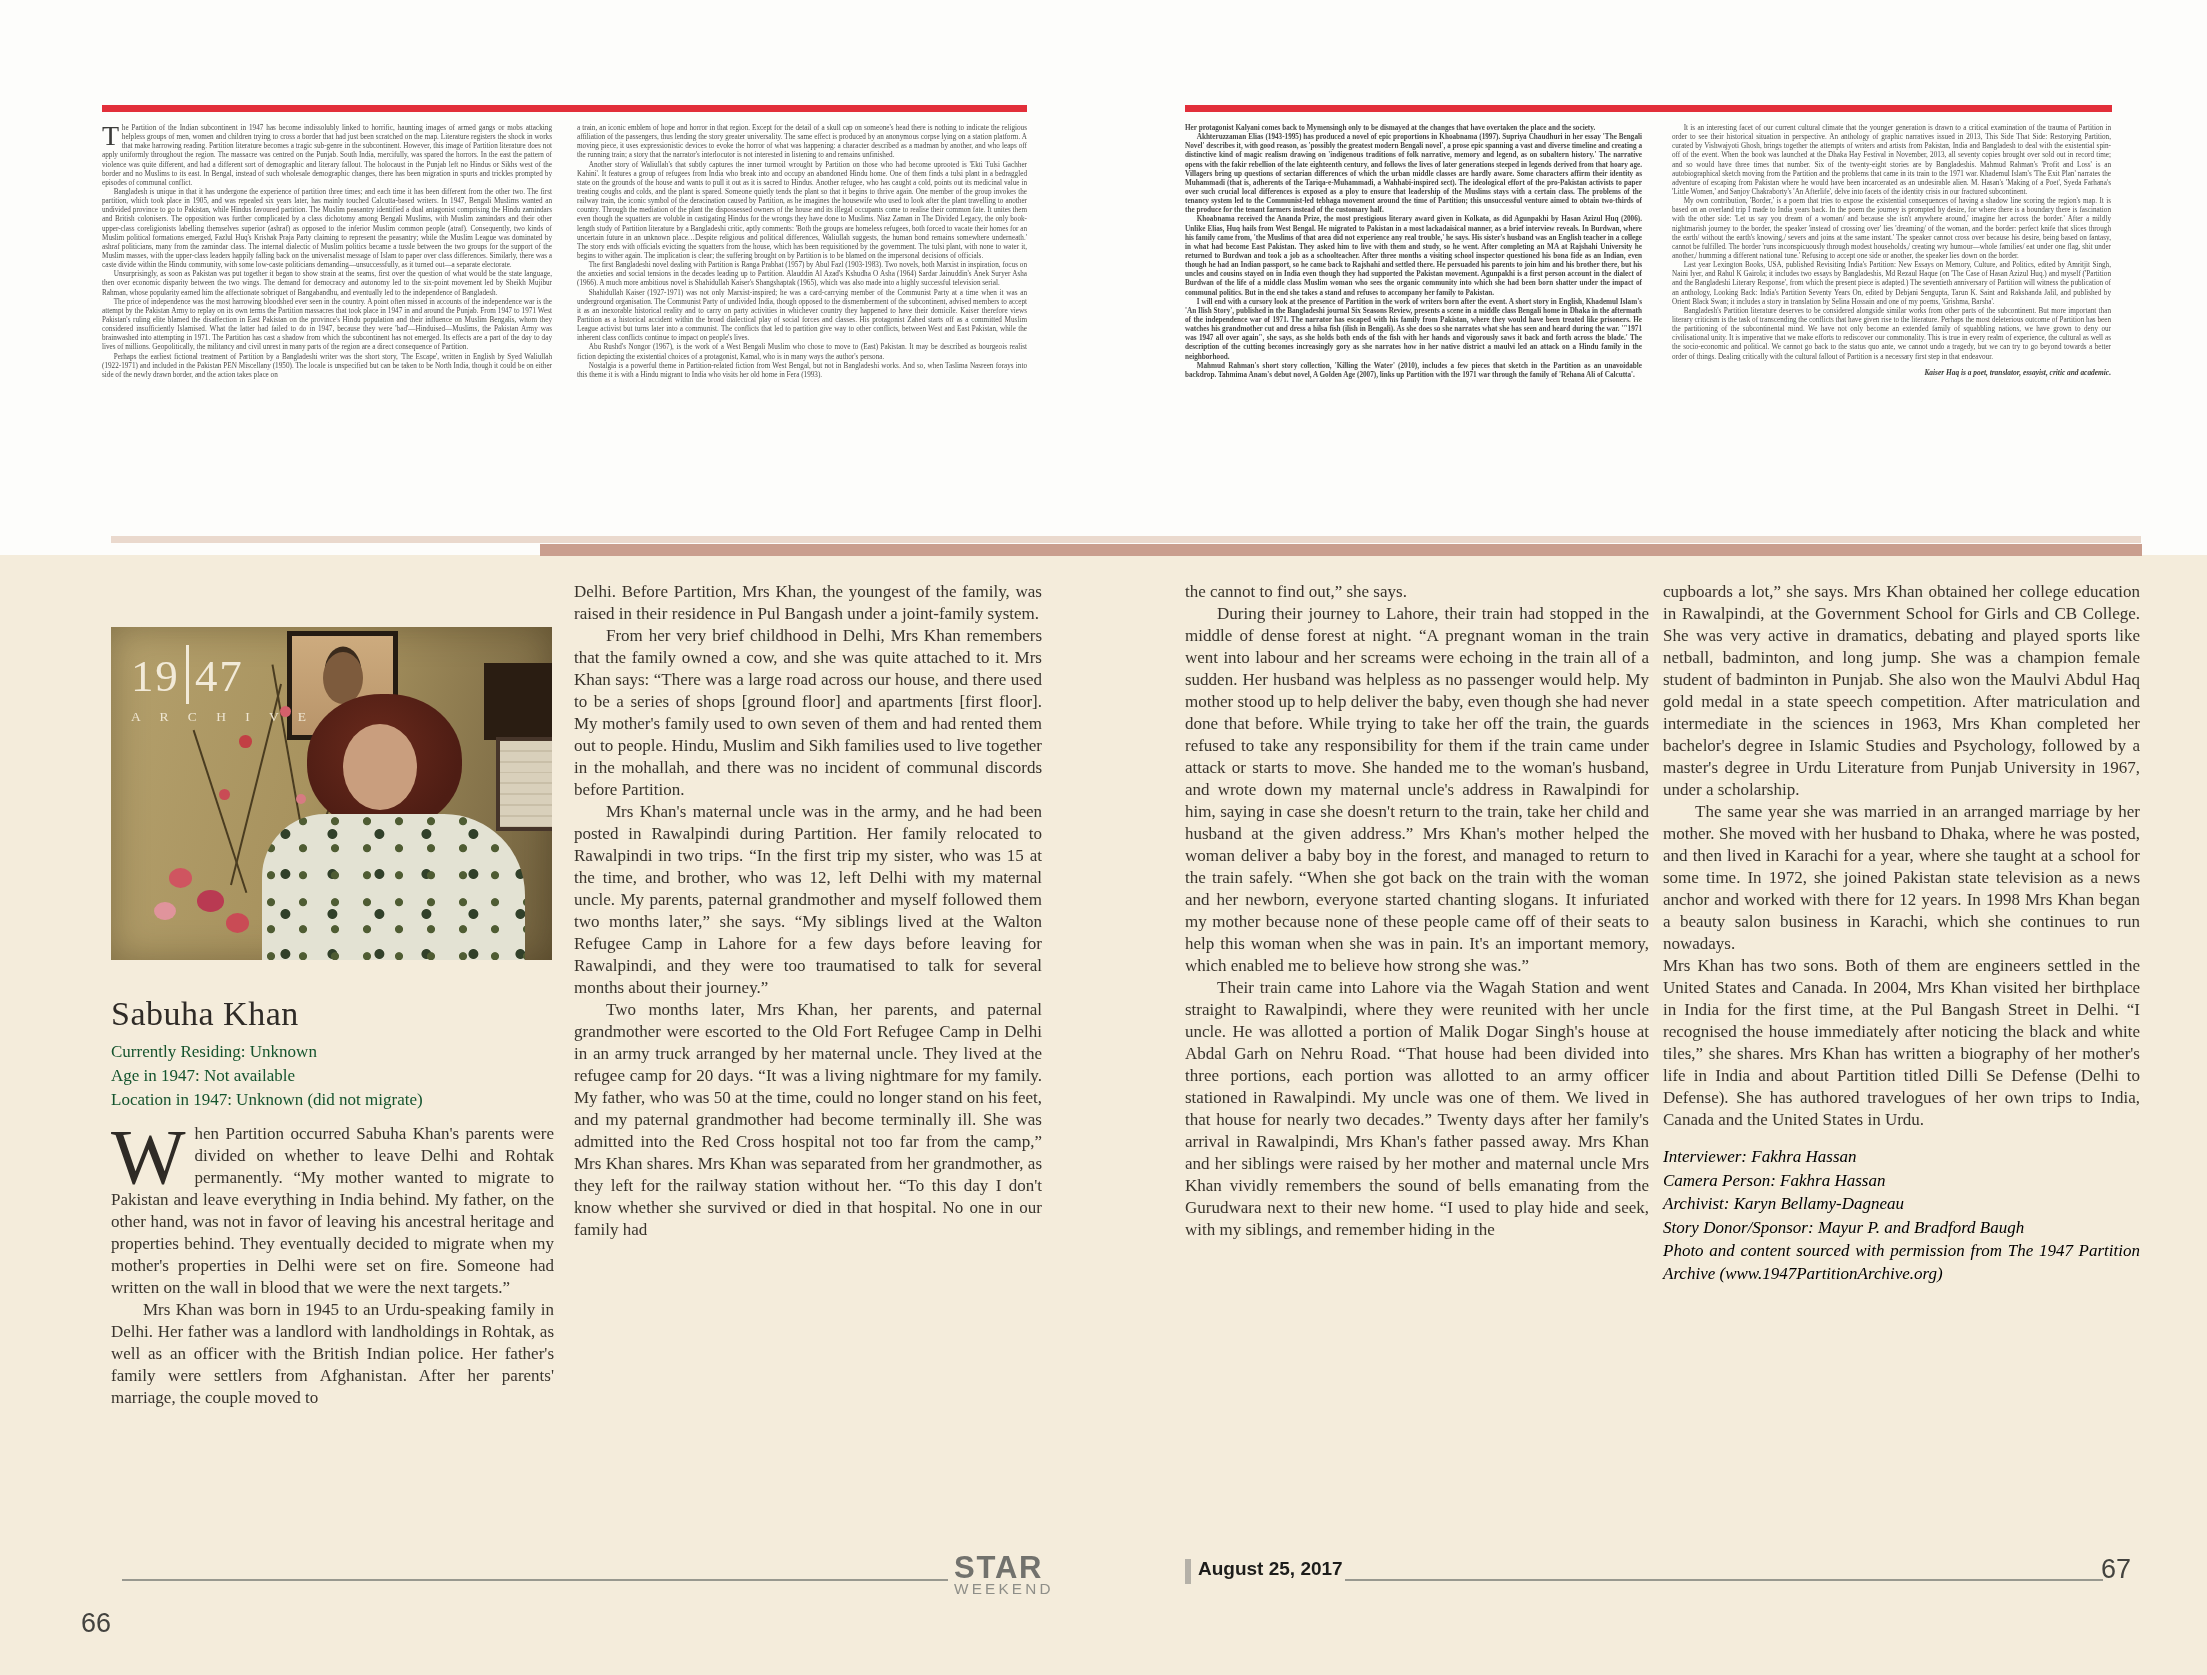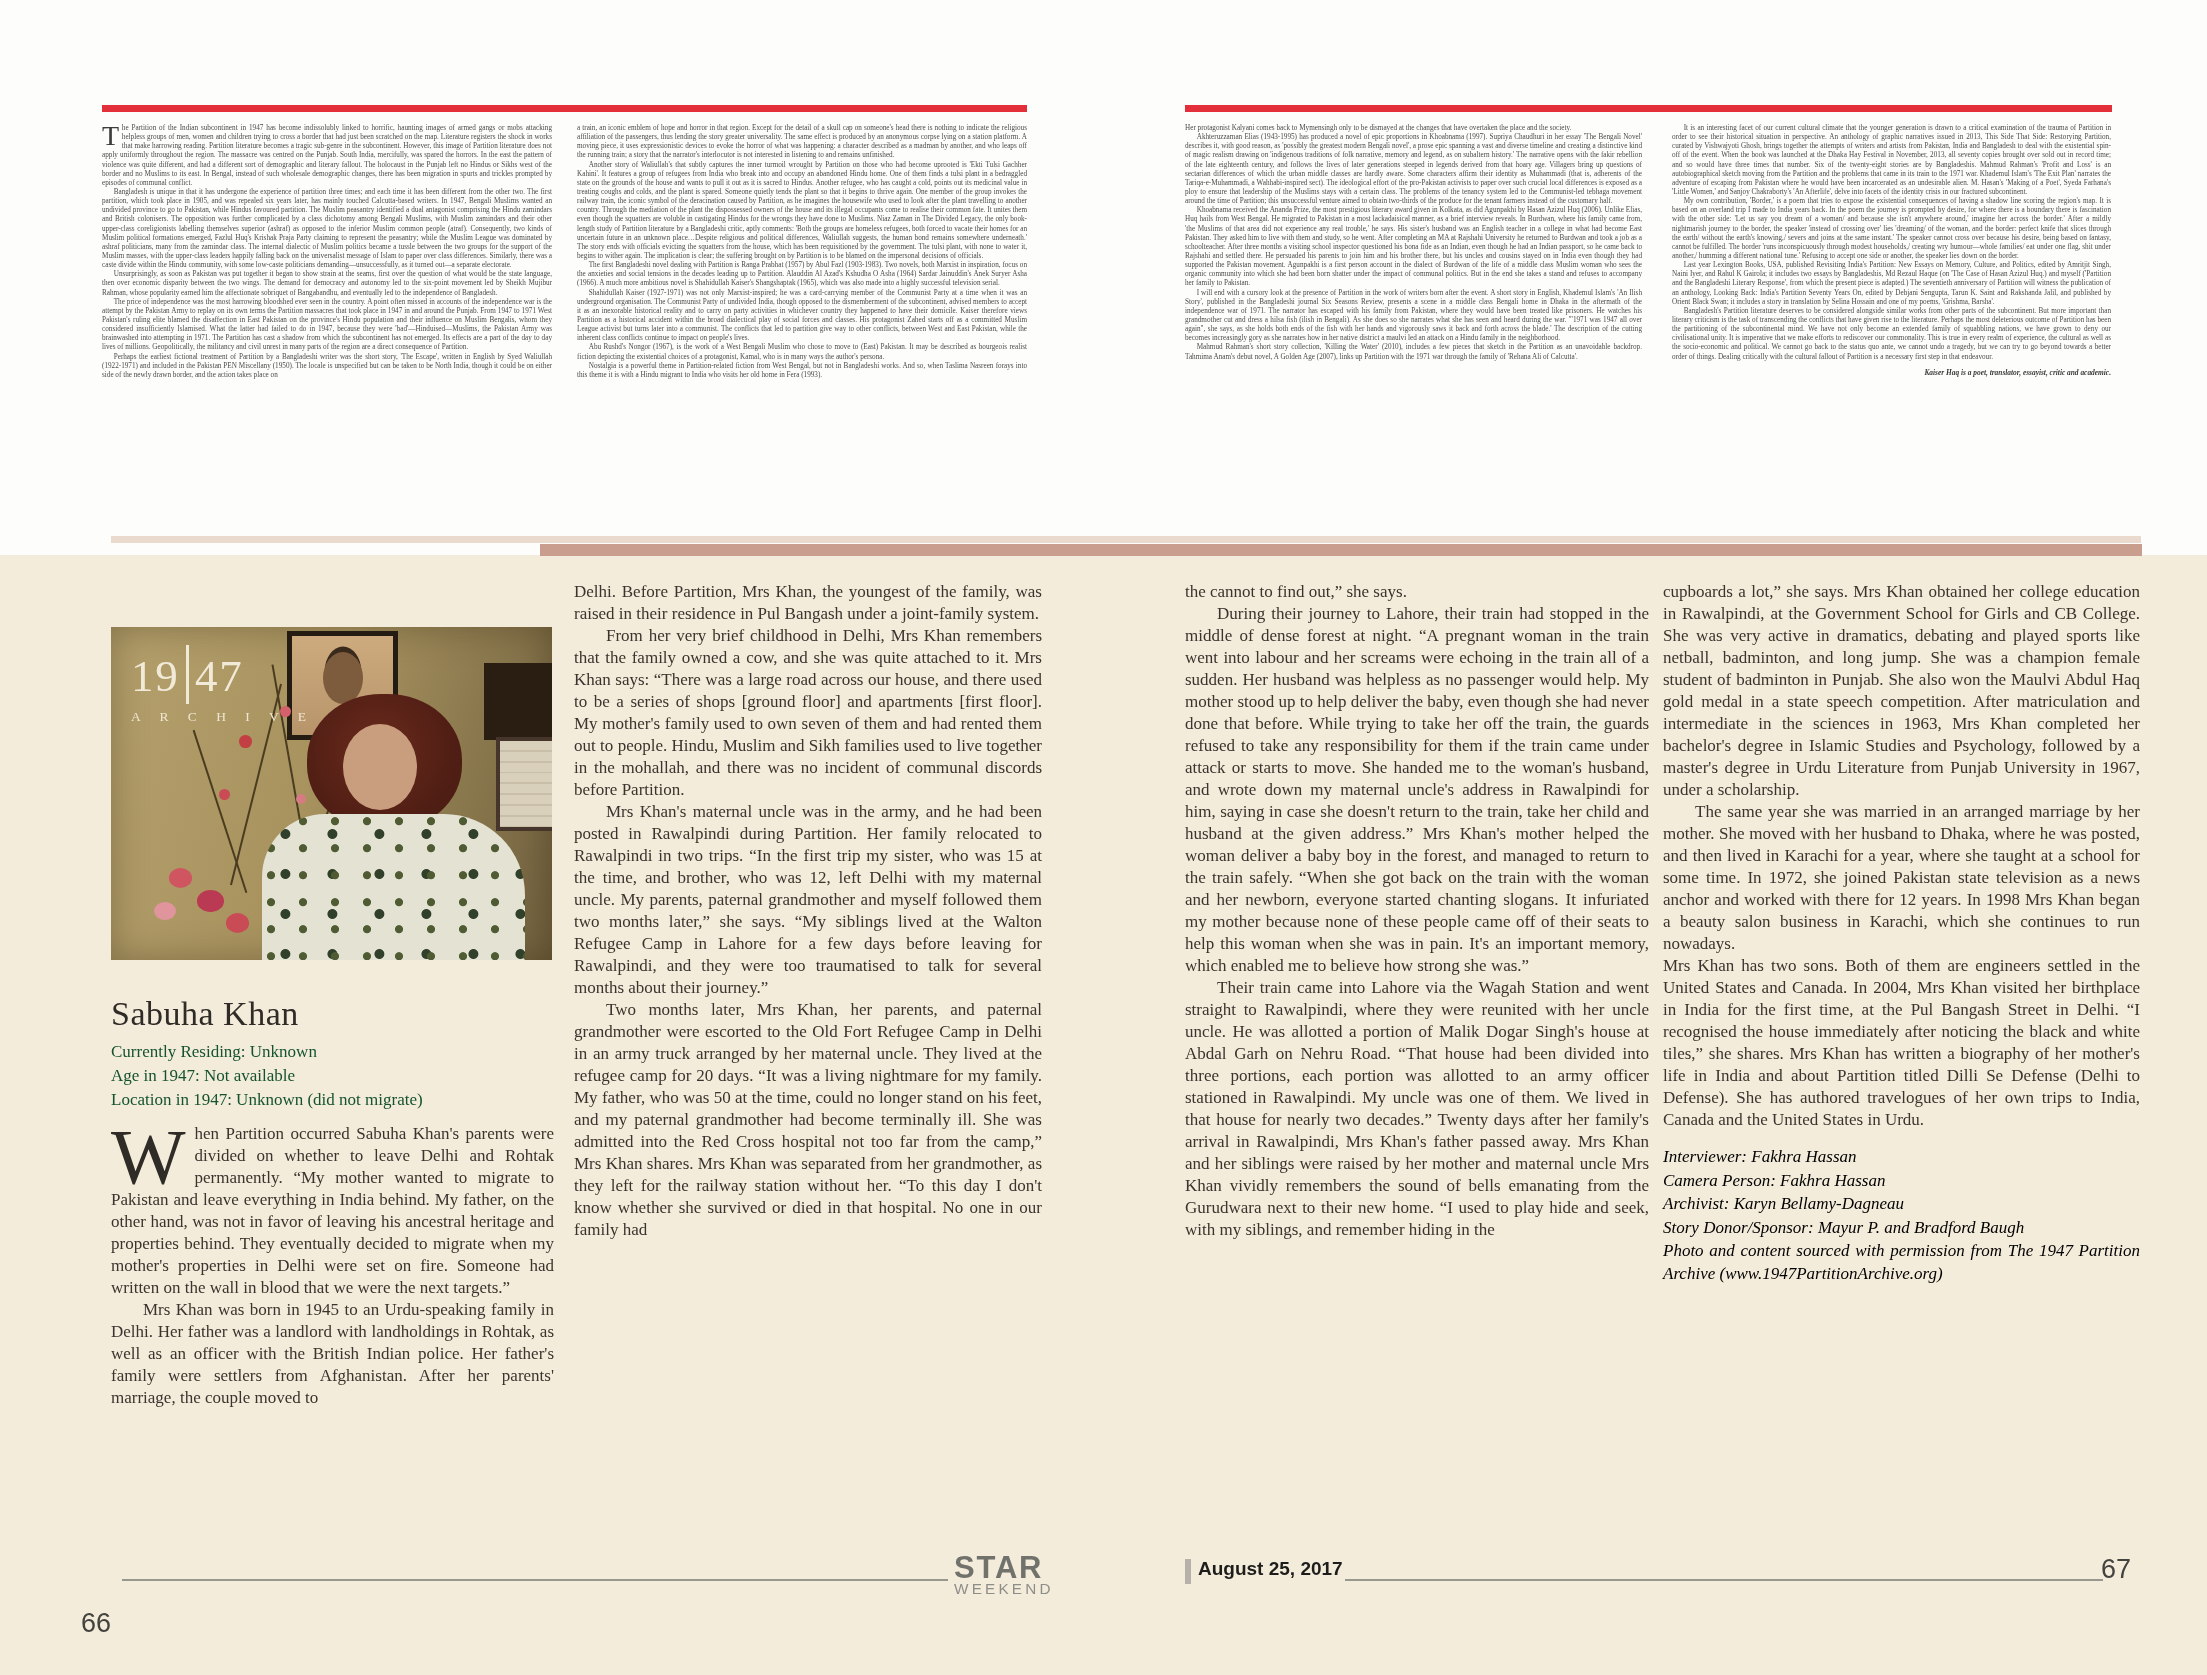--- a/index.html
+++ b/index.html
@@ -112,21 +112,21 @@
       <p>Perhaps the earliest fictional treatment of Partition by a Bangladeshi writer was the short story, 'The Escape', written in English by Syed Waliullah (1922-1971) and included in the Pakistan PEN Miscellany (1950). The locale is unspecified but can be taken to be North India, though it could be on either side of the newly drawn border, and the action takes place on</p>
     </div>
   <div class="essay-col" id="essay-b" style="left:577px;width:450px;">
       <p class="ni">a train, an iconic emblem of hope and horror in that region. Except for the detail of a skull cap on someone's head there is nothing to indicate the religious affiliation of the passengers, thus lending the story greater universality. The same effect is produced by an anonymous corpse lying on a station platform. A moving piece, it uses expressionistic devices to evoke the horror of what was happening: a character described as a madman by another, and who leaps off the running train; a story that the narrator's interlocutor is not interested in listening to and remains unfinished.</p>
       <p>Another story of Waliullah's that subtly captures the inner turmoil wrought by Partition on those who had become uprooted is 'Ekti Tulsi Gachher Kahini'. It features a group of refugees from India who break into and occupy an abandoned Hindu home. One of them finds a tulsi plant in a bedraggled state on the grounds of the house and wants to pull it out as it is sacred to Hindus. Another refugee, who has caught a cold, points out its medicinal value in treating coughs and colds, and the plant is spared. Someone quietly tends the plant so that it begins to thrive again. One member of the group invokes the railway train, the iconic symbol of the deracination caused by Partition, as he imagines the housewife who used to look after the plant travelling to another country. Through the mediation of the plant the dispossessed owners of the house and its illegal occupants come to realise their common fate. It unites them even though the squatters are voluble in castigating Hindus for the wrongs they have done to Muslims. Niaz Zaman in The Divided Legacy, the only book-length study of Partition literature by a Bangladeshi critic, aptly comments: 'Both the groups are homeless refugees, both forced to vacate their homes for an uncertain future in an unknown place…Despite religious and political differences, Waliullah suggests, the human bond remains somewhere underneath.' The story ends with officials evicting the squatters from the house, which has been requisitioned by the government. The tulsi plant, with none to water it, begins to wither again. The implication is clear; the suffering brought on by Partition is to be blamed on the impersonal decisions of officials.</p>
       <p>The first Bangladeshi novel dealing with Partition is Ranga Prabhat (1957) by Abul Fazl (1903-1983). Two novels, both Marxist in inspiration, focus on the anxieties and social tensions in the decades leading up to Partition. Alauddin Al Azad's Kshudha O Asha (1964) Sardar Jainuddin's Anek Suryer Asha (1966). A much more ambitious novel is Shahidullah Kaiser's Shangshaptak (1965), which was also made into a highly successful television serial.</p>
       <p>Shahidullah Kaiser (1927-1971) was not only Marxist-inspired; he was a card-carrying member of the Communist Party at a time when it was an underground organisation. The Communist Party of undivided India, though opposed to the dismemberment of the subcontinent, advised members to accept it as an inexorable historical reality and to carry on party activities in whichever country they happened to have their domicile. Kaiser therefore views Partition as a historical accident within the broad dialectical play of social forces and classes. His protagonist Zahed starts off as a committed Muslim League activist but turns later into a communist. The conflicts that led to partition give way to other conflicts, between West and East Pakistan, while the inherent class conflicts continue to impact on people's lives.</p>
       <p>Abu Rushd's Nongor (1967), is the work of a West Bengali Muslim who chose to move to (East) Pakistan. It may be described as bourgeois realist fiction depicting the existential choices of a protagonist, Kamal, who is in many ways the author's persona.</p>
       <p>Nostalgia is a powerful theme in Partition-related fiction from West Bengal, but not in Bangladeshi works. And so, when Taslima Nasreen forays into this theme it is with a Hindu migrant to India who visits her old home in Fera (1993).</p>
     </div>
-  <div class="essay-col" id="essay-c" style="left:1185px;width:457px;">
+  <div class="essay-col" id="essay-c" style="left:1185px;width:457px;font-weight:bold;">
       <p class="ni">Her protagonist Kalyani comes back to Mymensingh only to be dismayed at the changes that have overtaken the place and the society.</p>
       <p>Akhteruzzaman Elias (1943-1995) has produced a novel of epic proportions in Khoabnama (1997). Supriya Chaudhuri in her essay 'The Bengali Novel' describes it, with good reason, as 'possibly the greatest modern Bengali novel', a prose epic spanning a vast and diverse timeline and creating a distinctive kind of magic realism drawing on 'indigenous traditions of folk narrative, memory and legend, as on subaltern history.' The narrative opens with the fakir rebellion of the late eighteenth century, and follows the lives of later generations steeped in legends derived from that hoary age. Villagers bring up questions of sectarian differences of which the urban middle classes are hardly aware. Some characters affirm their identity as Muhammadi (that is, adherents of the Tariqa-e-Muhammadi, a Wahhabi-inspired sect). The ideological effort of the pro-Pakistan activists to paper over such crucial local differences is exposed as a ploy to ensure that leadership of the Muslims stays with a certain class. The problems of the tenancy system led to the Communist-led tebhaga movement around the time of Partition; this unsuccessful venture aimed to obtain two-thirds of the produce for the tenant farmers instead of the customary half.</p>
       <p>Khoabnama received the Ananda Prize, the most prestigious literary award given in Kolkata, as did Agunpakhi by Hasan Azizul Huq (2006). Unlike Elias, Huq hails from West Bengal. He migrated to Pakistan in a most lackadaisical manner, as a brief interview reveals. In Burdwan, where his family came from, 'the Muslims of that area did not experience any real trouble,' he says. His sister's husband was an English teacher in a college in what had become East Pakistan. They asked him to live with them and study, so he went. After completing an MA at Rajshahi University he returned to Burdwan and took a job as a schoolteacher. After three months a visiting school inspector questioned his bona fide as an Indian, even though he had an Indian passport, so he came back to Rajshahi and settled there. He persuaded his parents to join him and his brother there, but his uncles and cousins stayed on in India even though they had supported the Pakistan movement. Agunpakhi is a first person account in the dialect of Burdwan of the life of a middle class Muslim woman who sees the organic community into which she had been born shatter under the impact of communal politics. But in the end she takes a stand and refuses to accompany her family to Pakistan.</p>
       <p>I will end with a cursory look at the presence of Partition in the work of writers born after the event. A short story in English, Khademul Islam's 'An Ilish Story', published in the Bangladeshi journal Six Seasons Review, presents a scene in a middle class Bengali home in Dhaka in the aftermath of the independence war of 1971. The narrator has escaped with his family from Pakistan, where they would have been treated like prisoners. He watches his grandmother cut and dress a hilsa fish (ilish in Bengali). As she does so she narrates what she has seen and heard during the war. '"1971 was 1947 all over again", she says, as she holds both ends of the fish with her hands and vigorously saws it back and forth across the blade.' The description of the cutting becomes increasingly gory as she narrates how in her native district a maulvi led an attack on a Hindu family in the neighborhood.</p>
       <p>Mahmud Rahman's short story collection, 'Killing the Water' (2010), includes a few pieces that sketch in the Partition as an unavoidable backdrop. Tahmima Anam's debut novel, A Golden Age (2007), links up Partition with the 1971 war through the family of 'Rehana Ali of Calcutta'.</p>
     </div>
   <div class="essay-col" id="essay-d" style="left:1672px;width:439px;">
     <div>
         <p>It is an interesting facet of our current cultural climate that the younger generation is drawn to a critical examination of the trauma of Partition in order to see their historical situation in perspective. An anthology of graphic narratives issued in 2013, This Side That Side: Restorying Partition, curated by Vishwajyoti Ghosh, brings together the attempts of writers and artists from Pakistan, India and Bangladesh to deal with the existential spin-off of the event. When the book was launched at the Dhaka Hay Festival in November, 2013, all seventy copies brought over sold out in record time; and so would have three times that number. Six of the twenty-eight stories are by Bangladeshis. Mahmud Rahman's 'Profit and Loss' is an autobiographical sketch moving from the Partition and the problems that came in its train to the 1971 war. Khademul Islam's 'The Exit Plan' narrates the adventure of escaping from Pakistan where he would have been incarcerated as an undesirable alien. M. Hasan's 'Making of a Poet', Syeda Farhana's 'Little Women,' and Sanjoy Chakraborty's 'An Afterlife', delve into facets of the identity crisis in our fractured subcontinent.</p>
         <p>My own contribution, 'Border,' is a poem that tries to expose the existential consequences of having a shadow line scoring the region's map. It is based on an overland trip I made to India years back. In the poem the journey is prompted by desire, for where there is a boundary there is fascination with the other side: 'Let us say you dream of a woman/ and because she isn't anywhere around,' imagine her across the border.' After a mildly nightmarish journey to the border, the speaker 'instead of crossing over' lies 'dreaming/ of the woman, and the border: perfect knife that slices through the earth/ without the earth's knowing,/ severs and joins at the same instant.' The speaker cannot cross over because his desire, being based on fantasy, cannot be fulfilled. The border 'runs inconspicuously through modest households,/ creating wry humour—whole families/ eat under one flag, shit under another,/ humming a different national tune.' Refusing to accept one side or another, the speaker lies down on the border.</p>

